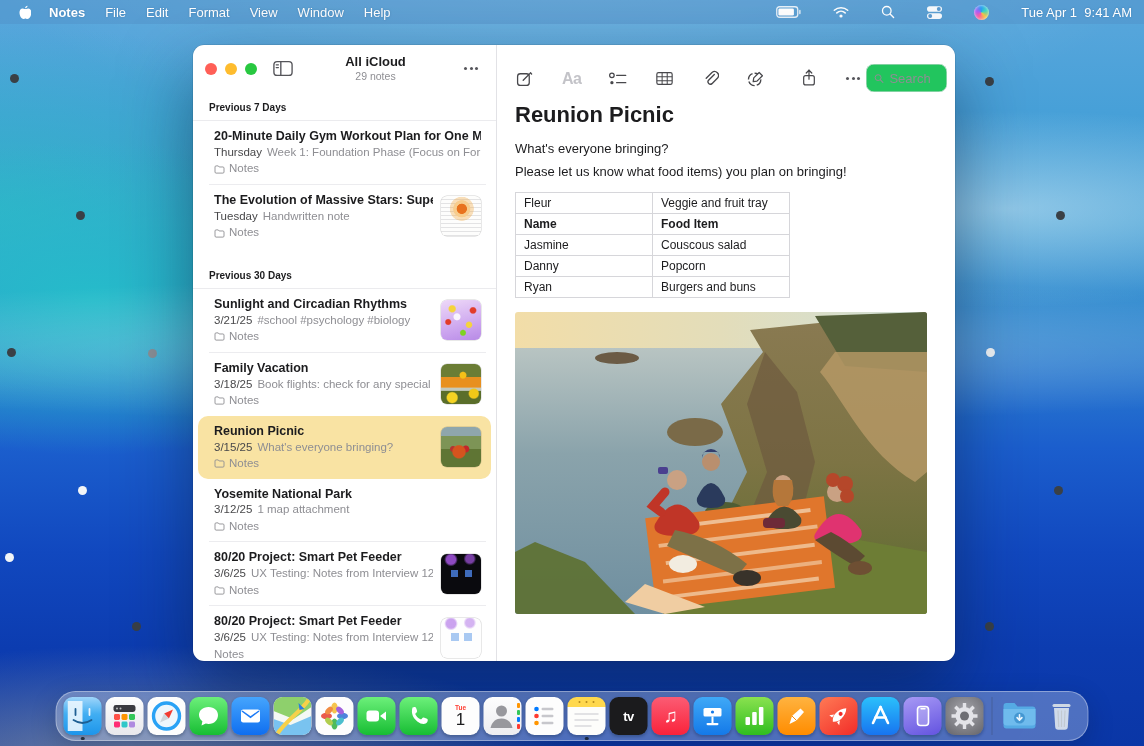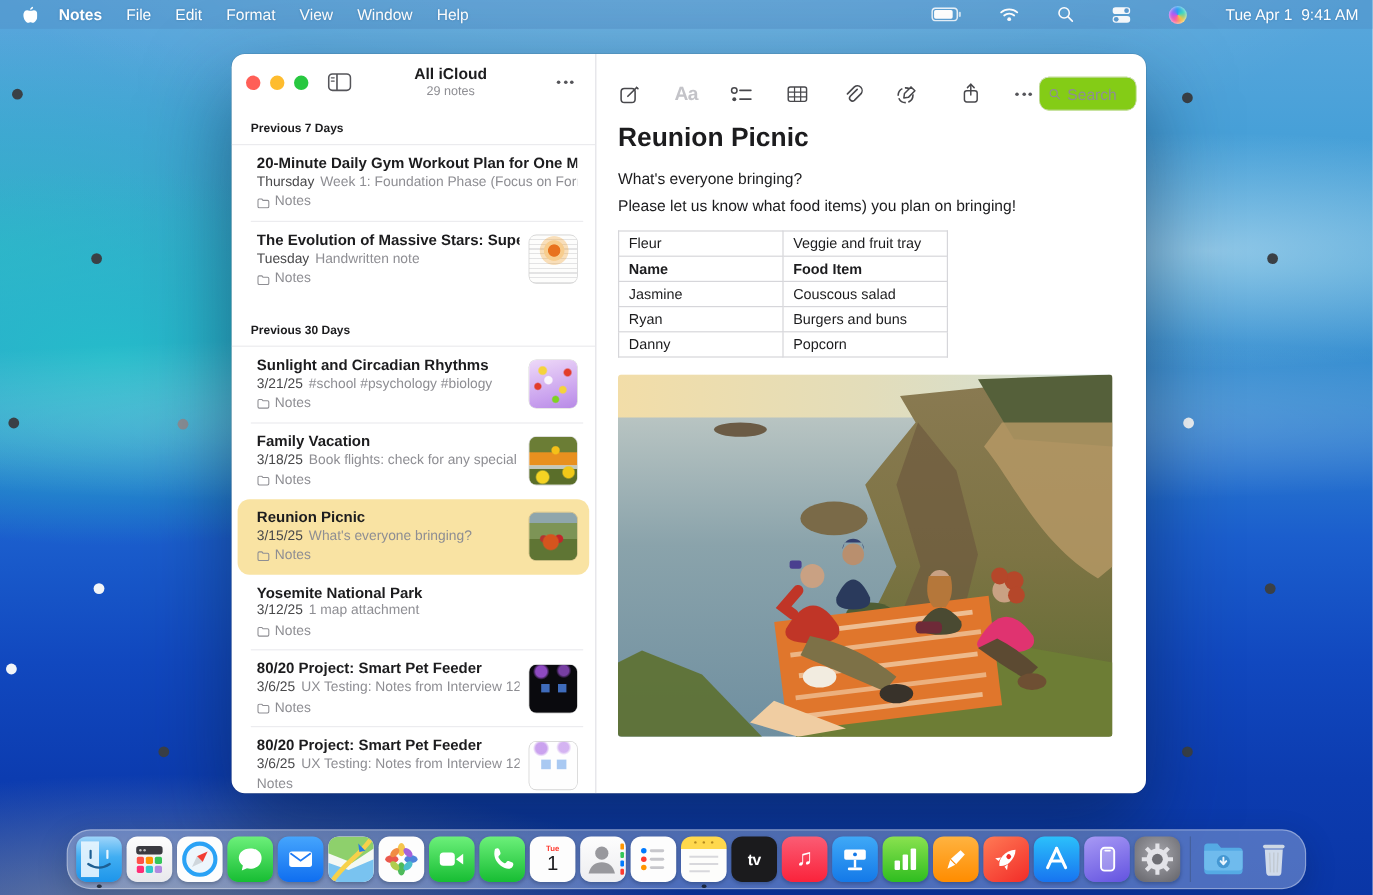--- a/index.html
+++ b/index.html
@@ -104,21 +104,21 @@
     radial-gradient(circle at 72% 12%, rgba(190,140,235,.65) 0 9%, transparent 14%),
     linear-gradient(0deg,#a9c9f2,#a9c9f2) no-repeat 30% 48%/8px 8px,
     linear-gradient(0deg,#a9c9f2,#a9c9f2) no-repeat 72% 48%/8px 8px, #fefefe; }
 
   
   .content-toolbar{ height:47px; flex:none; display:flex; align-items:flex-end; padding:0 8px 0 14px; gap:0; }
   .tbtn{ display:flex; align-items:center; justify-content:center; padding:4px; color:#48484c; }
   .tb-group{ display:flex; align-items:center; gap:19px; margin-left:20px; }
   .tb-group2{ display:flex; align-items:center; gap:18px; margin-left:26px; }
   .aa{ font-size:16px; font-weight:700; color:#c3c3c8; letter-spacing:-.5px; }
-  .searchbox{ margin-left:auto; width:152px; height:28px; background:#84cc16; border-radius:8px;
+  .searchbox{ margin-left:auto; width:152px; height:28px; background:#22c55e; border-radius:8px;
     display:flex; align-items:center; padding:0 8px; gap:5px; box-shadow:inset 0 0 0 .5px #e0e0e3; }
   .searchbox input{ border:none; outline:none; background:transparent; width:100%; font-size:13px; color:#3c3c40;
     font-family:"Liberation Sans",sans-serif; }
   .searchbox input::placeholder{ color:#8e8e93; }
 
   .note-scroll{ flex:1; padding:0 18px; overflow:hidden; }
   .note-date{ text-align:center; font-size:11px; color:#98989d; margin-top:6px; }
   .note-title{ font-size:22px; font-weight:700; color:#1c1c1e; margin-top:10px; }
   .note-intro{ font-size:13px; color:#1c1c1e; margin-top:13px; }
   .food-head{ font-size:17px; font-weight:700; color:#1c1c1e; margin-top:16px; display:flex; align-items:center; gap:6px; }
@@ -463,26 +463,26 @@
           </tr>
           <tr>
             <th>Name</th>
             <th>Food Item</th>
           </tr>
           <tr>
             <td>Jasmine</td>
             <td>Couscous salad</td>
           </tr>
           <tr>
+            <td>Danny</td>
+            <td>Popcorn</td>
+          </tr>
+          <tr>
             <td>Ryan</td>
             <td>Burgers and buns</td>
-          </tr>
-          <tr>
-            <td>Danny</td>
-            <td>Popcorn</td>
           </tr>
         </tbody>
           </table>
 
         <svg class="photo" viewBox="0 0 412 302">
           <defs>
             <linearGradient id="sky" x1="0" y1="0" x2="1" y2="0">
               <stop offset="0" stop-color="#f2dda8"></stop>
                 <stop offset=".5" stop-color="#e3ddba"></stop>
                 <stop offset="1" stop-color="#cfdfd8"></stop>

